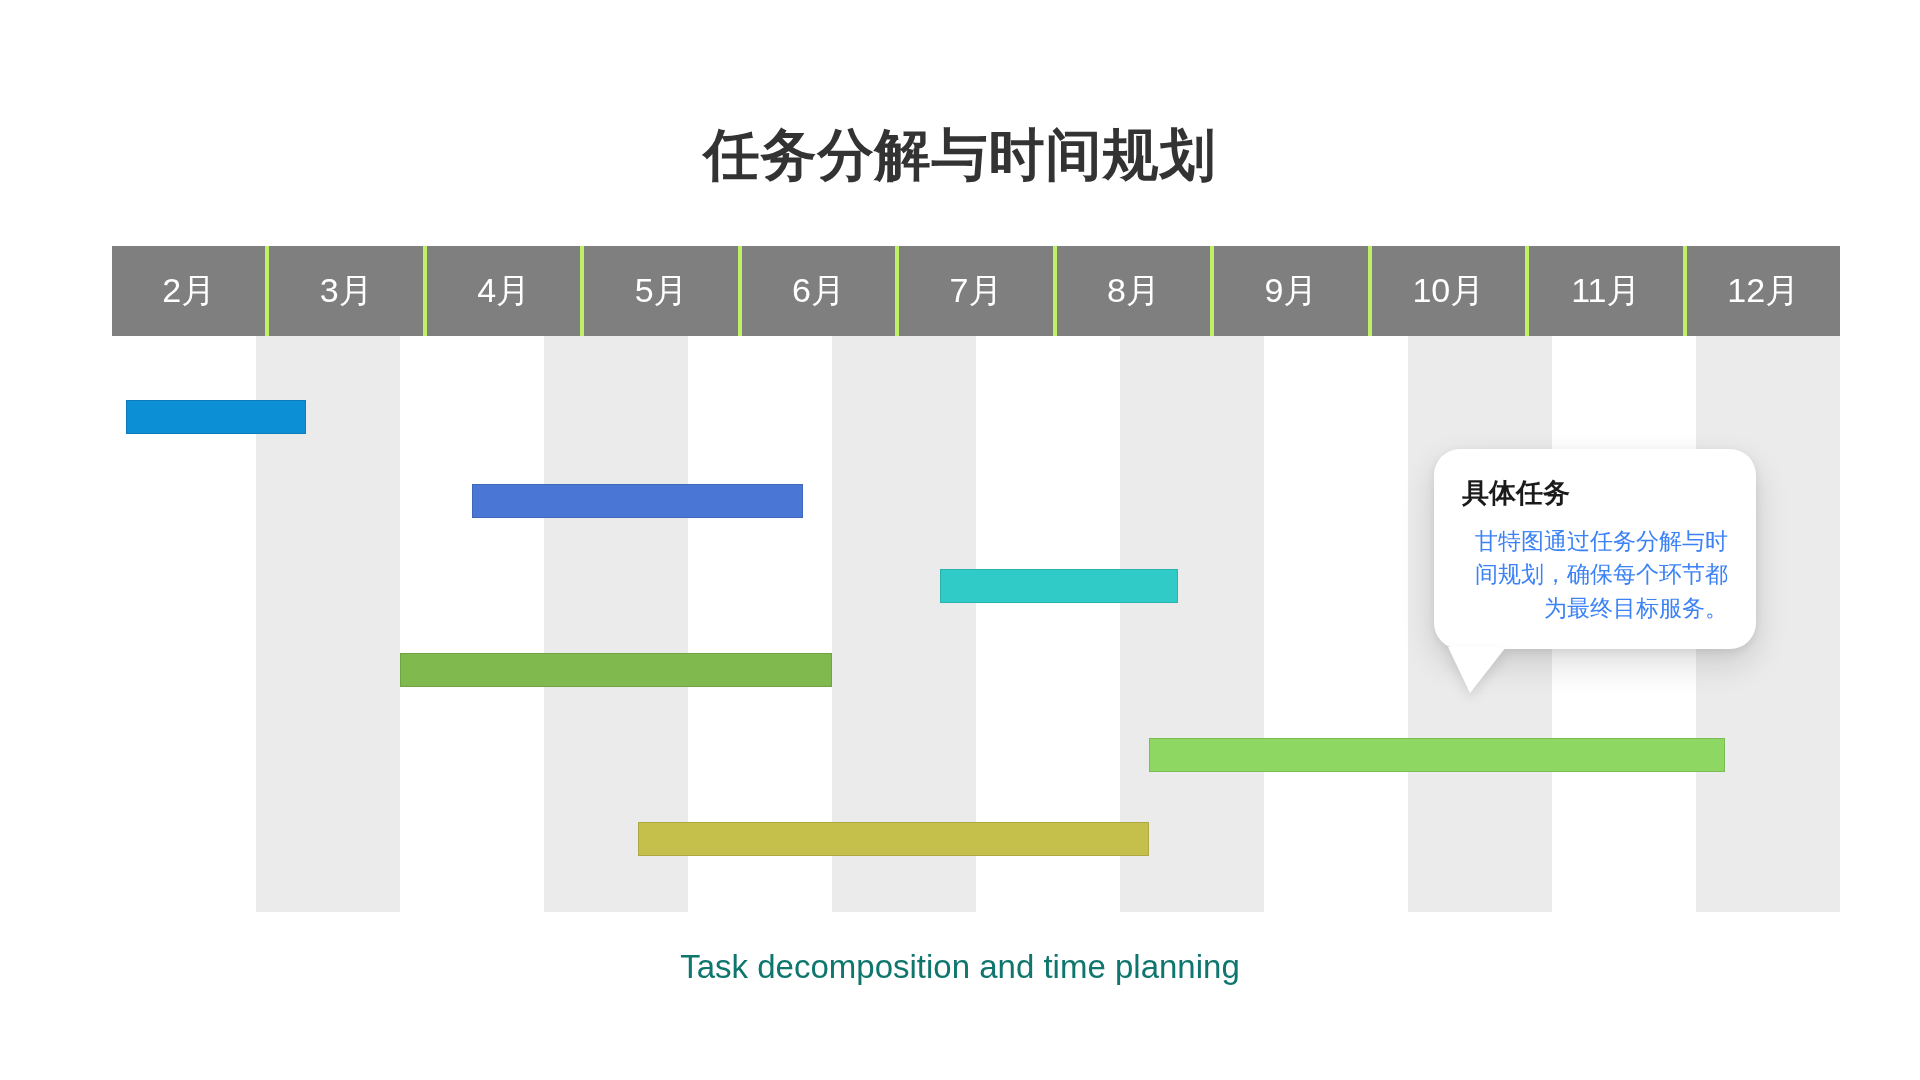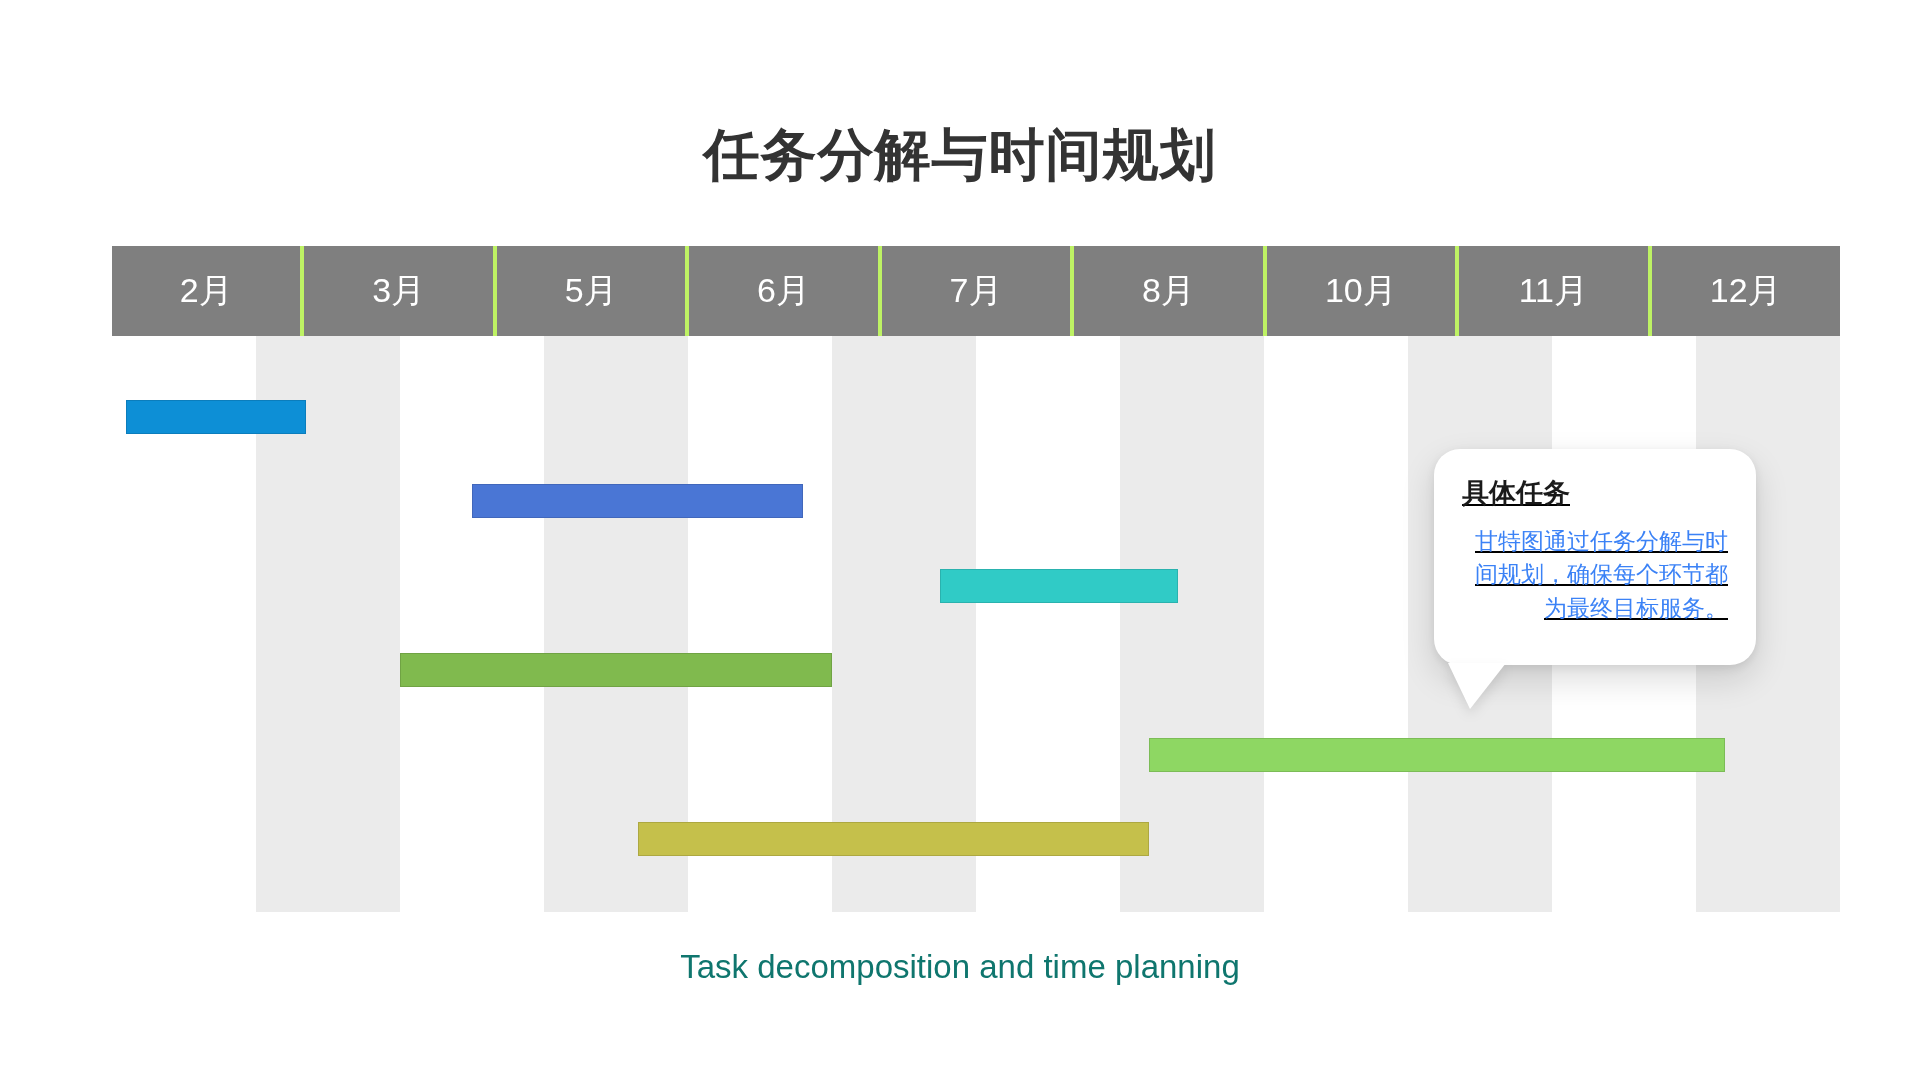--- a/index.html
+++ b/index.html
@@ -22,23 +22,22 @@
   .month-cell + .month-cell{border-left:4px solid #bef264;}
   .chart-body{position:relative;height:576px;}
   .stripe{position:absolute;top:0;bottom:0;background:#ebebeb;}
   .gantt-bar{
     position:absolute;height:34px;
     box-shadow:inset 0 0 0 1px rgba(0,0,0,0.12);
   }
   .callout{
     position:absolute;left:1322px;top:113px;width:322px;min-height:168px;
     background:#ffffff;border-radius:26px;box-sizing:border-box;
-    padding:26px 28px 40px 28px;z-index:6;
+    padding:26px 28px 24px 28px;z-index:6;
     box-shadow:0 14px 34px rgba(0,0,0,0.14),0 3px 10px rgba(0,0,0,0.08);
-    text-decoration:underline;
   }
   .callout-title{font-size:27px;font-weight:bold;color:#1a1a1a;margin:0 0 14px 0;}
   .callout-body{font-size:23px;color:#3b82f6;line-height:1.45;margin:0;text-align:right;}
   .callout-tail{
     position:absolute;left:14px;top:100%;margin-top:-2px;width:58px;height:46px;
     filter:drop-shadow(0 6px 6px rgba(0,0,0,0.10));
   }
   .page-subtitle{
     position:absolute;left:0;top:948px;width:1920px;margin:0;
     text-align:center;font-size:33px;font-weight:400;color:#0f766e;
@@ -48,24 +47,26 @@
 <body>
 
 <div class="page">
 
   <h1 class="page-title">任务分解与时间规划</h1>
 
   <div class="chart">
     <div class="chart-header" id="month-row">
         <div class="month-cell">2月</div>
         <div class="month-cell">3月</div>
+        <div class="month-cell">4月</div>
         <div class="month-cell">5月</div>
         <div class="month-cell">6月</div>
         <div class="month-cell">7月</div>
         <div class="month-cell">8月</div>
+        <div class="month-cell">9月</div>
         <div class="month-cell">10月</div>
         <div class="month-cell">11月</div>
         <div class="month-cell">12月</div>
       </div>
 
     <div class="chart-body" id="chart-body">
         <div class="stripe" style="left: 91.6667%; width: 8.33333%; background: rgb(235, 235, 235);"></div>
         <div class="stripe" style="left: 75%; width: 8.33333%; background: rgb(235, 235, 235);"></div>
         <div class="stripe" style="left: 58.3333%; width: 8.33333%; background: rgb(235, 235, 235);"></div>
         <div class="stripe" style="left: 41.6667%; width: 8.33333%; background: rgb(235, 235, 235);"></div>

